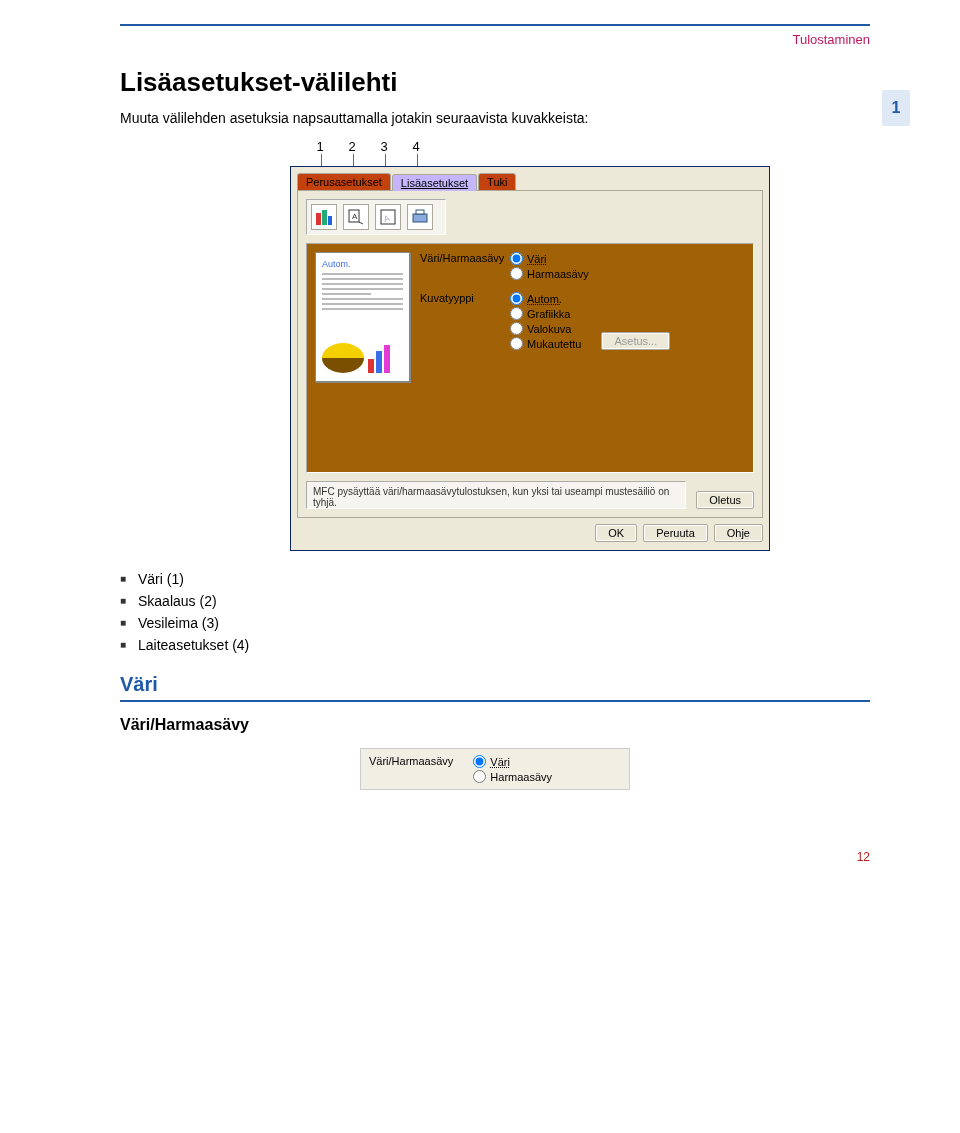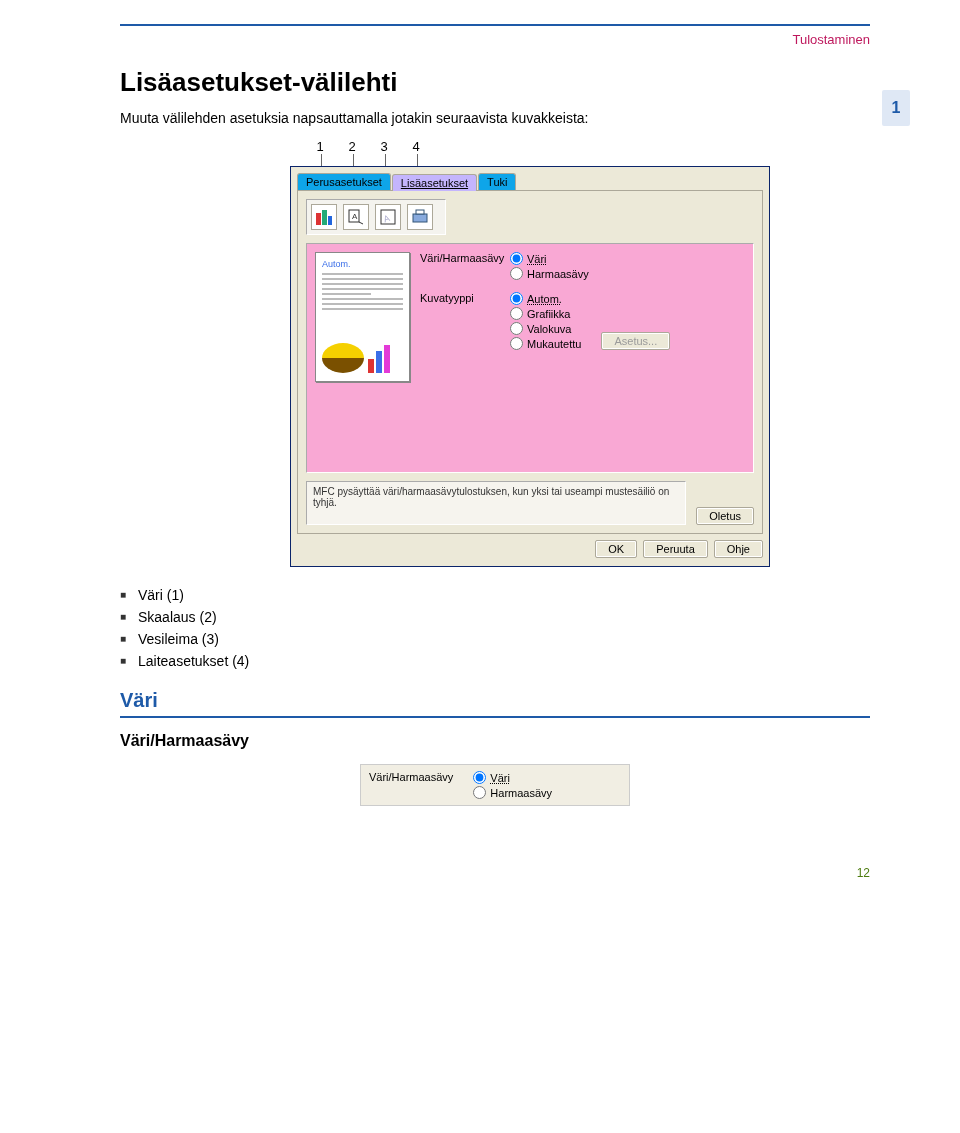--- a/index.html
+++ b/index.html
@@ -109,21 +109,21 @@
   .titlebar .win-btn.help { background: #3a6ee8; }
   .dlg-body { padding: 6px; }
   .tabstrip {
     display: flex;
     border-bottom: 1px solid #aca899;
     gap: 0;
   }
   .tab {
     border: 1px solid #aca899;
     border-bottom: none;
-    background: #0ea5e9;
+    background: #c2410c;
     padding: 2px 8px;
     font-size: 11px;
     margin-right: 1px;
     border-radius: 3px 3px 0 0;
   }
   .tab.active {
     background: #c4b5fd;
     position: relative;
     top: 1px;
     text-decoration: underline;
@@ -150,21 +150,21 @@
     box-shadow: inset 0 0 0 1px #fff;
     display: flex;
     align-items: center;
     justify-content: center;
   }
   .tool-btn svg { width: 18px; height: 18px; }
   .settings-area {
     display: flex;
     gap: 10px;
     border: 1px inset #fff;
-    background: #f9a8d4;
+    background: #a16207;
     padding: 8px;
     min-height: 230px;
   }
   .preview-page {
     width: 95px;
     height: 130px;
     background: #fff;
     border: 1px solid #888;
     box-shadow: 1px 1px 0 #888;
     padding: 6px 6px;
@@ -211,21 +211,21 @@
     margin-top: 8px;
     gap: 10px;
   }
   .msg-box {
     border: 1px inset #fff;
     background: #f6f4ee;
     padding: 4px 6px;
     flex: 1;
     font-size: 10px;
     color: #333;
-    height: 44px;
+    height: 28px;
   }
   .dlg-buttons {
     display: flex;
     justify-content: flex-end;
     gap: 6px;
     padding: 6px 0 2px 0;
   }
   
   .bullet-list { margin: 16px 0 8px 0; padding: 0; list-style: none; }
   .bullet-list li { font-size: 14px; margin: 6px 0; padding-left: 18px; position: relative; }
@@ -254,21 +254,21 @@
     padding: 6px 8px;
     margin: 14px auto 0 auto;
     font-family: Tahoma, Arial, sans-serif;
     font-size: 11px;
     display: flex;
     gap: 20px;
   }
   .pagenum {
     text-align: right;
     font-size: 12px;
-    color: #4d7c0f;
+    color: #b91c1c;
     margin-top: 60px;
   }
 </style>
 </head>
 <body>
 
 <div class="page">
   <div class="topline"></div>
   <div class="header-right">Tulostaminen</div>
 

